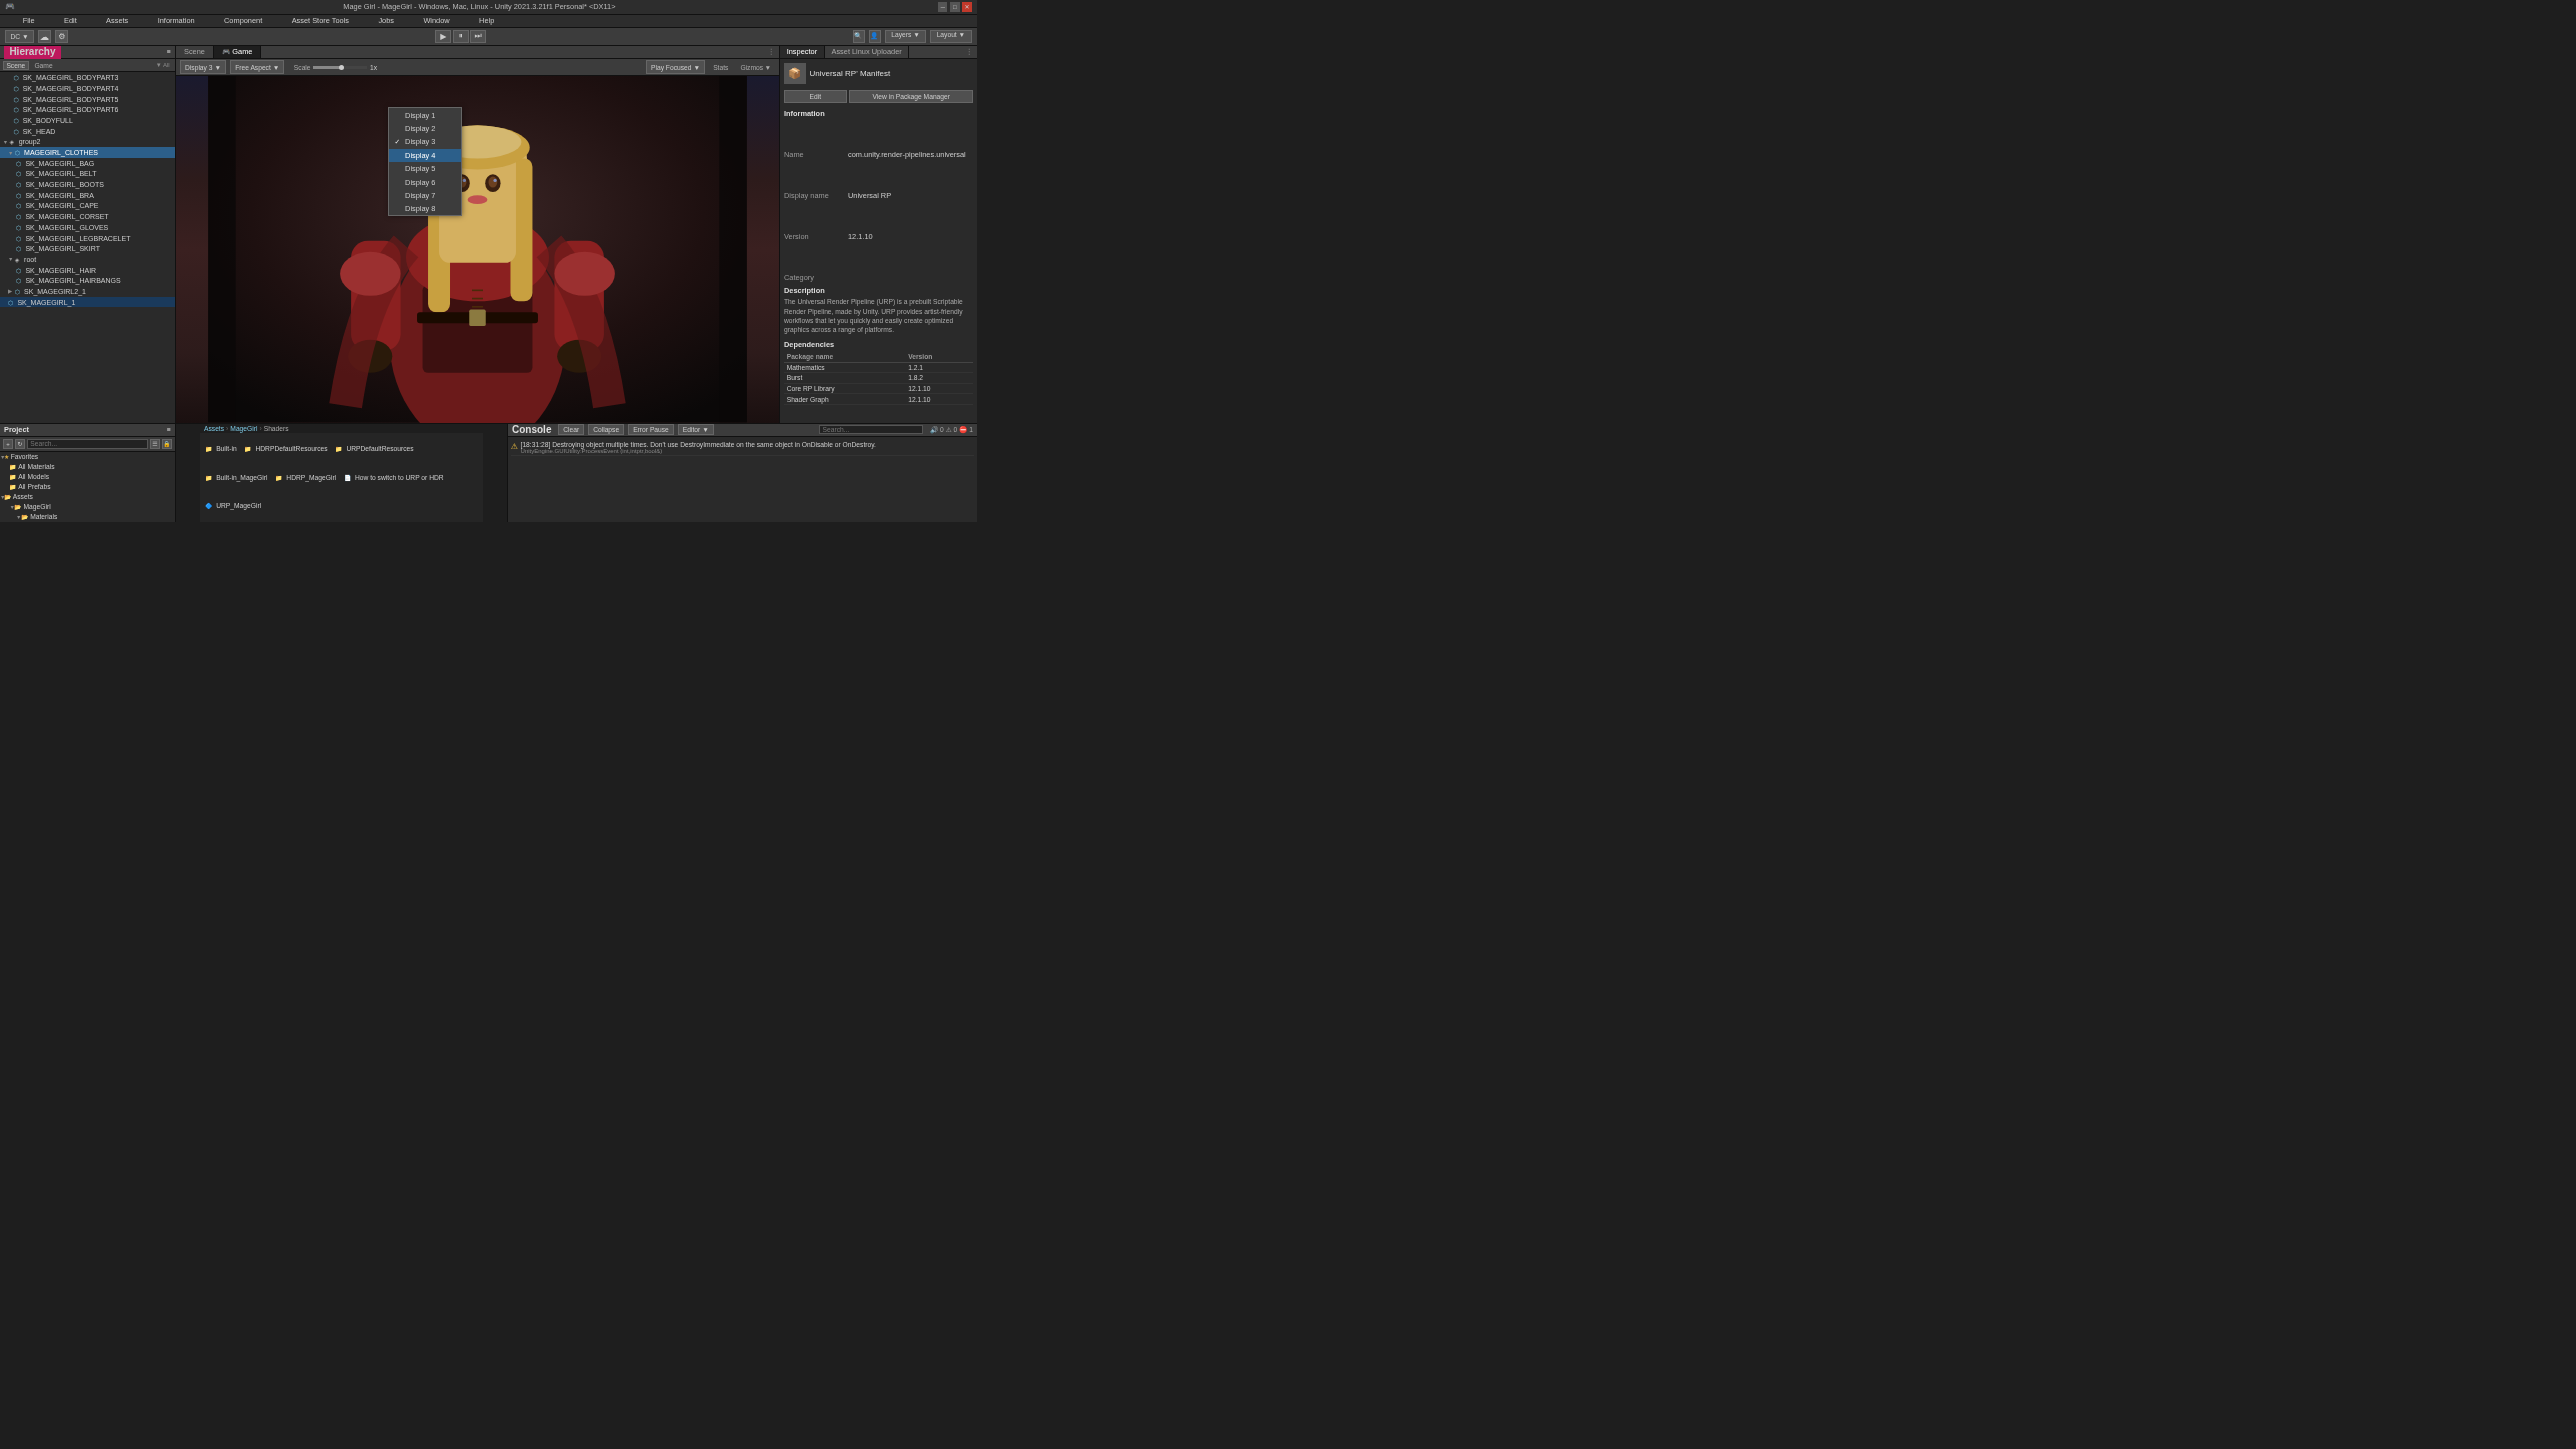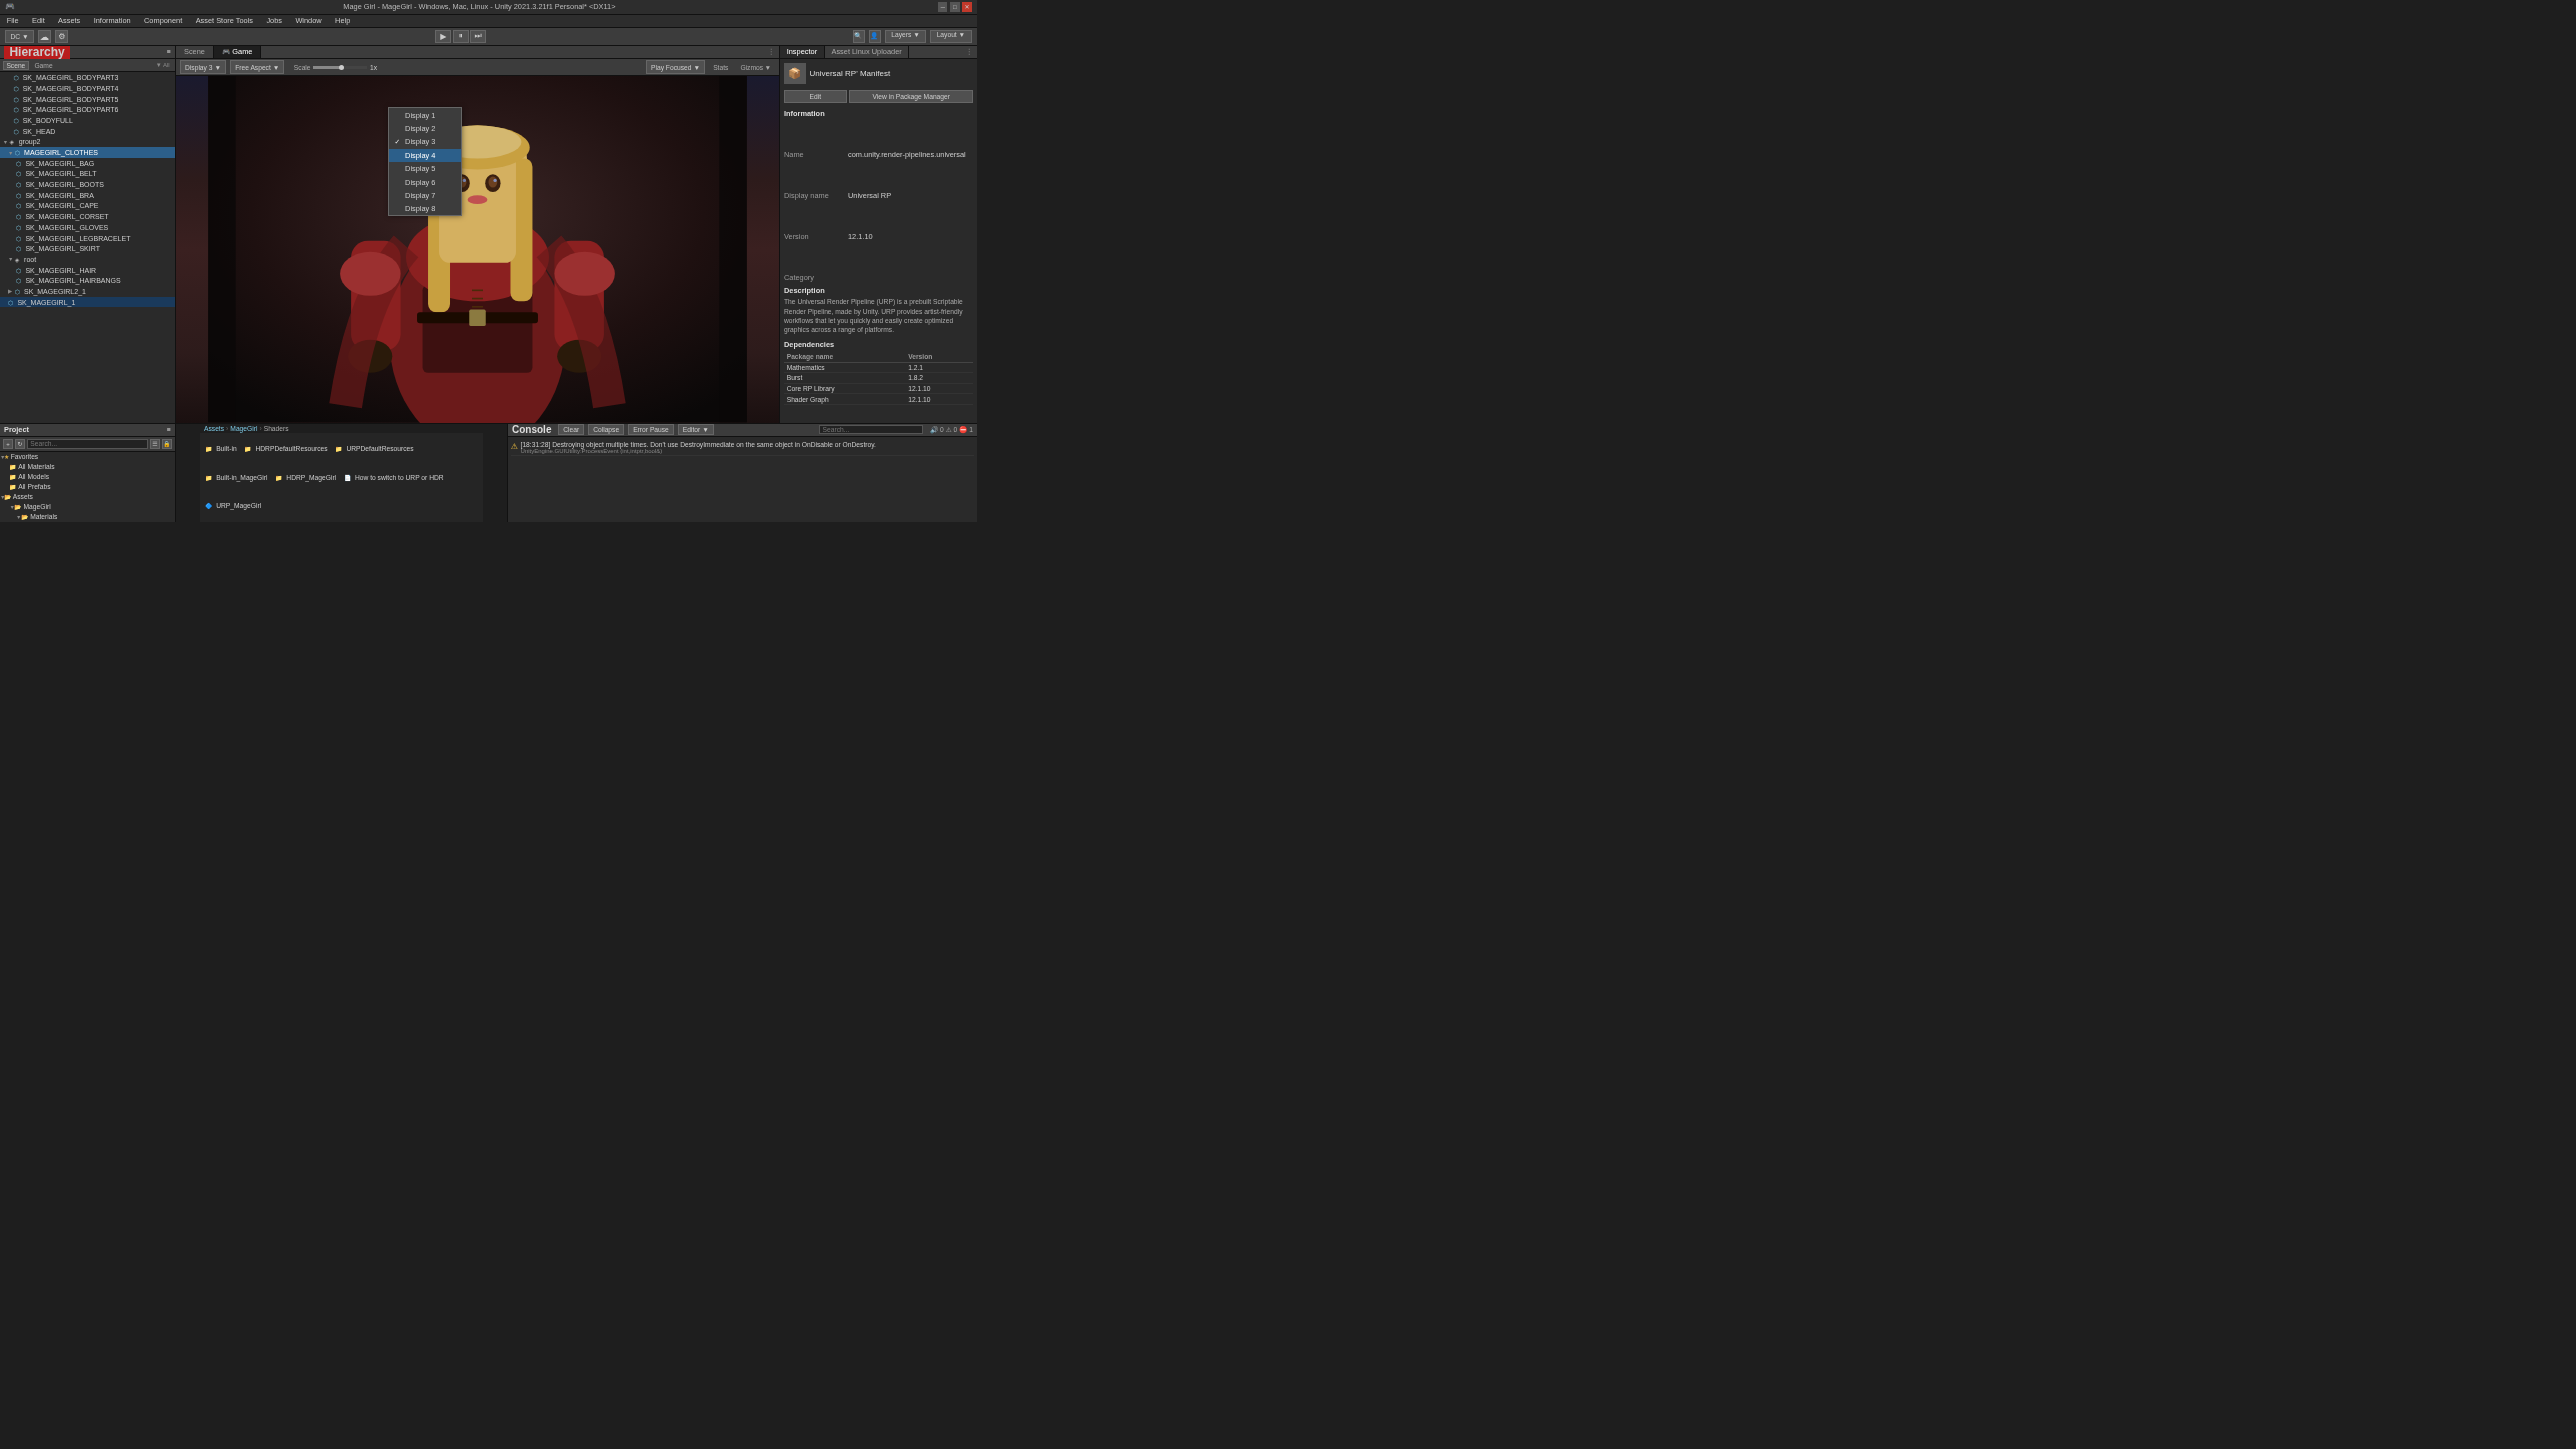--- a/index.html
+++ b/index.html
@@ -38,21 +38,21 @@
     .menu-bar {
       height: 13.4px;
       background: #2d2d2d;
       display: flex;
       align-items: center;
       padding: 0 4px;
       gap: 8px;
       border-bottom: 0.7px solid #111;
       font-size: 7.4px;
     }
-    .menu-item { cursor: pointer; color: #ccc; padding: 0 2.7px; }
+    .menu-item { cursor: pointer; color: #ccc; padding: 0 2.7px; margin-left: 16px; }
 
     
     .toolbar {
       height: 17.4px;
       background: #3c3c3c;
       display: flex;
       align-items: center;
       padding: 0 5.4px;
       gap: 4px;
       border-bottom: 0.7px solid #111;
@@ -111,23 +111,23 @@
       padding: 0 4px;
       font-size: 7.4px;
       font-weight: bold;
       color: #ddd;
       border-bottom: 0.7px solid #111;
       gap: 4px;
     }
     .panel-header-tabs { display: flex; gap: 1.3px; }
     .panel-tab {
       padding: 1.3px 5.4px;
-      background: #b91c1c;
-      color: #ccc;
-      font-size: 12px;
+      background: #be185d;
+      color: #ccc;
+      font-size: 10px;
       cursor: pointer;
     }
     .panel-content { flex: 1; overflow-y: auto; overflow-x: hidden; }
     .tree-item {
       display: flex;
       align-items: center;
       height: 10.7px;
       padding-left: 2.7px;
       cursor: pointer;
       font-size: 7px;

